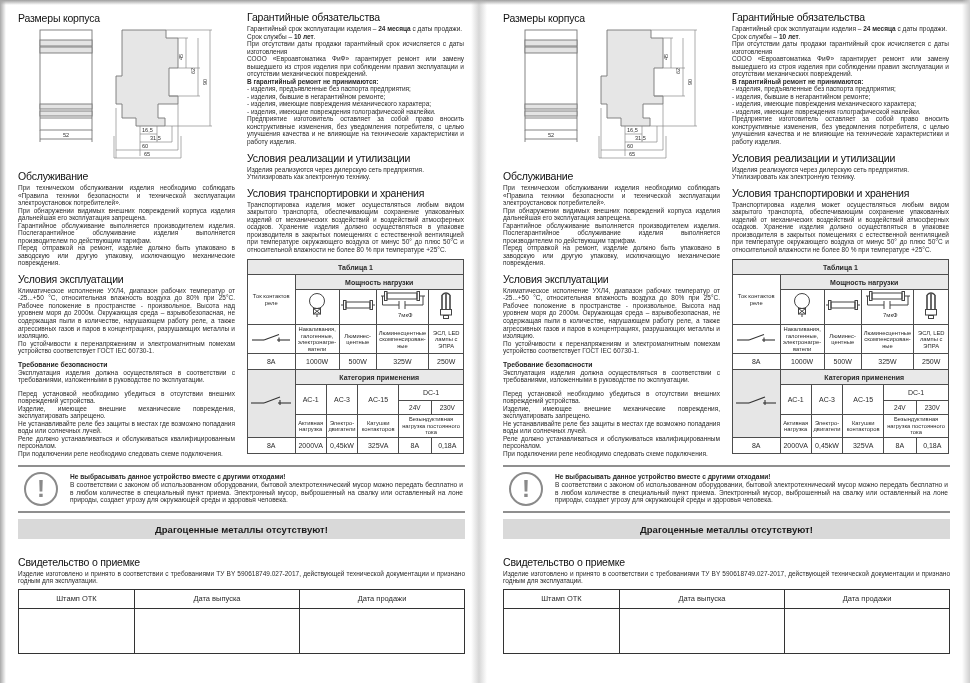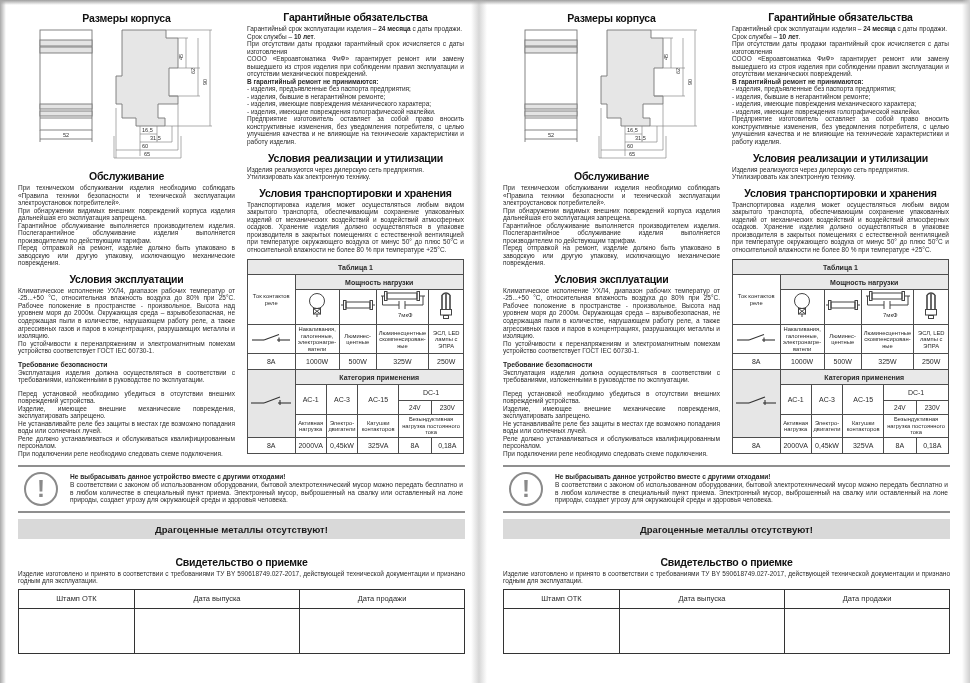--- a/index.html
+++ b/index.html
@@ -5,21 +5,21 @@
   html,body{margin:0;padding:0;}
   body{
     width:970px;height:683px;background:#ffffff;position:relative;overflow:hidden;
     font-family:"Liberation Sans","DejaVu Sans",sans-serif;color:#222;
     -webkit-font-smoothing:antialiased;
   }
   .sheet{display:flex;width:970px;height:683px;}
   .page{width:485px;height:683px;box-sizing:border-box;padding:6px 20px 0 18px;overflow:hidden;}
   .cols{display:flex;gap:12px;}
   .col{width:217px;flex:0 0 217px;}
-  h2.sec{font-size:10.5px;font-weight:bold;color:#111;margin:7px 0 2px;letter-spacing:-0.2px;line-height:1.05;text-align:center;}
+  h2.sec{font-size:10.5px;font-weight:normal;color:#111;margin:7px 0 2px;letter-spacing:-0.2px;line-height:1.05;}
   h3.sub{font-size:6.9px;font-weight:bold;margin:6px 0 1px;}
   p.t{font-size:6.5px;line-height:1.16;margin:0;text-align:justify;color:#2a2a2a;}
   p.t.gap{margin-top:6px;}
   p.t.b{font-weight:bold;text-align:left;}
   p.t.li{text-align:left;}
   svg.drawing{display:block;margin-top:2px;}
   svg .dimtxt{font-size:5.6px;fill:#333;font-family:"Liberation Sans",sans-serif;}
   
   table.t1{border-collapse:collapse;width:100%;table-layout:fixed;margin-top:6px;}
   table.t1.lower{margin-top:-1px;}

